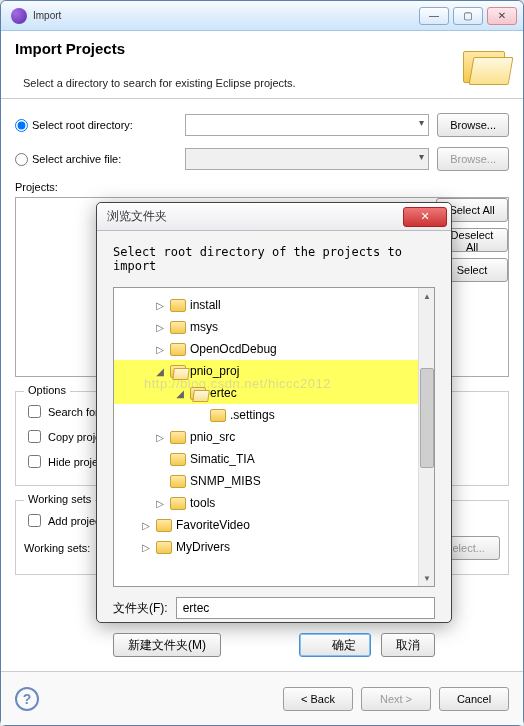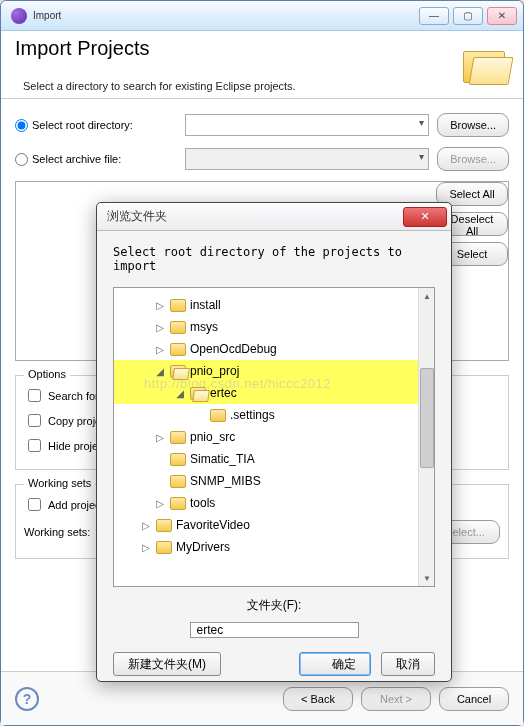--- a/index.html
+++ b/index.html
@@ -9,72 +9,72 @@
   .main-window { position: absolute; left: 0; top: 0; width: 524px; height: 726px; background: #fff; border: 1px solid #5a7fa8; border-radius: 6px; box-shadow: 0 0 6px rgba(0,0,0,0.15); }
   .titlebar { height: 30px; background: linear-gradient(#f9fcfe, #e2effd 45%, #cde6fb); border-bottom: 1px solid #a8c5e2; border-radius: 6px 6px 0 0; display: flex; align-items: center; padding: 0 6px 0 10px; }
   .titlebar .eclipse-icon { width: 16px; height: 16px; background: radial-gradient(circle at 30% 30%, #a56de4, #5b2aa7); border-radius: 50%; margin-right: 6px; }
   .titlebar .title { font-size: 10px; color: #333; }
   .titlebar .win-controls { margin-left: auto; display: flex; gap: 4px; }
   .winbtn { width: 30px; height: 18px; border: 1px solid #8fa9c7; border-radius: 3px; background: linear-gradient(#fcfdff, #d9eafc); display: flex; align-items: center; justify-content: center; font-size: 10px; color: #444; cursor: pointer; }
   .winbtn.close { background: linear-gradient(#fde8ec, #f5c6cf); border-color: #d88; }
   
   .banner { height: 68px; background: #fff; border-bottom: 1px solid #ccc; padding: 8px 14px; display: flex; align-items: center; }
   .banner .txt { flex: 1; }
-  .banner h2 { font-size: 20px; font-weight: normal; margin: 0 0 20px 0; }
+  .banner h2 { font-size: 15px; font-weight: bold; margin: 0 0 20px 0; }
   .banner p { font-size: 11px; margin: 0 0 0 8px; color: #222; }
   .banner .folder-big { width: 48px; height: 40px; position: relative; }
   .folder-big::before { content: ""; position: absolute; left: 2px; top: 6px; width: 40px; height: 30px; background: linear-gradient(#ffe9a5, #f5c94f); border: 1px solid #caa338; border-radius: 2px; }
   .folder-big::after { content: ""; position: absolute; left: 10px; top: 12px; width: 38px; height: 26px; background: linear-gradient(#fff8df, #fbe18e); border: 1px solid #caa338; border-radius: 2px; transform: skewX(-10deg); }
   
   .body-area { padding: 14px 14px 0 14px; font-size: 11px; }
   .radio-row { display: flex; align-items: center; margin-bottom: 10px; }
   .radio-row label { display: flex; gap: 4px; width: 170px; }
   .radio-row input[type=radio] { margin: 0; }
   .combo { flex: 1; height: 22px; border: 1px solid #aaa; background: #fff; margin-right: 8px; position: relative; }
   .combo.disabled { background: #f0f0f0; }
   .combo::after { content: "▾"; position: absolute; right: 4px; top: 2px; font-size: 10px; color: #555; }
-  .btn { height: 24px; padding: 0 12px; border: 1px solid #9c9c9c; background: linear-gradient(#fdfdfd, #e6e6e6); border-radius: 9px; font-size: 11px; cursor: pointer; min-width: 70px; }
+  .btn { height: 24px; padding: 0 12px; border: 1px solid #9c9c9c; background: linear-gradient(#fdfdfd, #e6e6e6); border-radius: 3px; font-size: 11px; cursor: pointer; min-width: 70px; }
   .btn:disabled, .btn.disabled { color: #999; }
   
   .projects-label { margin-top: 8px; }
   .projects-box { margin-top: 4px; border: 1px solid #aaa; height: 180px; display: flex; }
   .projects-list { flex: 1; background: #fff; }
   .projects-sidebtns { width: 80px; display: flex; flex-direction: column; gap: 6px; padding-left: 8px; }
   
   .options-group, .working-group { border: 1px solid #ccc; margin-top: 14px; padding: 10px 8px 8px 8px; position: relative; }
   .group-title { position: absolute; top: -8px; left: 8px; background: #fff; padding: 0 4px; font-size: 11px; }
   .chk-row { display: flex; align-items: center; gap: 4px; margin-bottom: 6px; }
   .working-row { display: flex; align-items: center; gap: 8px; margin-bottom: 6px; }
   .working-row .sel { flex: 1; height: 22px; border: 1px solid #ccc; background: #f5f5f5; color: #999; padding: 0 4px; display: flex; align-items: center; }
   
   .footer { position: absolute; bottom: 0; left: 0; right: 0; height: 54px; border-top: 1px solid #ccc; display: flex; align-items: center; padding: 0 14px; gap: 8px; background: #f9f9f9; }
   .help-icon { width: 24px; height: 24px; border-radius: 50%; border: 2px solid #6a8ac0; color: #6a8ac0; display: flex; align-items: center; justify-content: center; font-weight: bold; font-size: 14px; margin-right: auto; cursor: pointer; }
   
   
-  .modal { position: absolute; left: 96px; top: 202px; width: 356px; height: 480px; background: #f4f4f4; border: 1px solid #444; border-radius: 5px; box-shadow: 0 4px 20px rgba(0,0,0,0.35); z-index: 100; }
+  .modal { position: absolute; left: 96px; top: 202px; width: 356px; height: 421px; background: #f4f4f4; border: 1px solid #444; border-radius: 5px; box-shadow: 0 4px 20px rgba(0,0,0,0.35); z-index: 100; }
   .modal .titlebar { background: linear-gradient(#fdfdfe, #ececf0); border-radius: 5px 5px 0 0; height: 28px; padding: 0 4px 0 10px; border-bottom: 1px solid #bbb; }
   .modal .titlebar .title { font-size: 12px; }
   .modal .close-btn { margin-left: auto; width: 44px; height: 20px; background: linear-gradient(#e77,#c33); border: 1px solid #a22; border-radius: 3px; color: #fff; display: flex; align-items: center; justify-content: center; font-size: 11px; cursor: pointer; }
   .modal-body { padding: 14px 16px 10px 16px; font-size: 12px; }
   .modal-msg { font-size: 12px; margin-bottom: 14px; font-family: "SimSun", monospace; }
   .tree-box { border: 1px solid #999; background: #fff; height: 300px; overflow: hidden; position: relative; font-size: 12px; }
   .tree-scroll { position: absolute; right: 0; top: 0; bottom: 0; width: 16px; background: #f0f0f0; border-left: 1px solid #ddd; }
   .tree-scroll .thumb { position: absolute; top: 80px; width: 14px; left: 1px; height: 100px; background: #cfcfcf; border: 1px solid #aaa; border-radius: 2px; }
   .tree-scroll .arrow { position: absolute; width: 14px; height: 14px; left: 1px; display: flex; align-items: center; justify-content: center; font-size: 8px; color: #666; }
   .tree-scroll .arrow.up { top: 1px; }
   .tree-scroll .arrow.down { bottom: 1px; }
   .tree { padding: 6px 0; }
   .tree-item { display: flex; align-items: center; height: 22px; padding-left: var(--ind, 26px); gap: 4px; white-space: nowrap; }
   .expander { width: 12px; font-size: 10px; color: #666; display: inline-block; text-align: center; }
   .folder-icon { width: 16px; height: 13px; background: linear-gradient(#ffe9a5, #f5c94f); border: 1px solid #caa338; border-radius: 2px; position: relative; display: inline-block; }
   .folder-icon.open::after { content: ""; position: absolute; left: 2px; top: 2px; width: 14px; height: 10px; background: linear-gradient(#fff8df, #fbe18e); border: 1px solid #caa338; border-radius: 1px; transform: skewX(-8deg); }
   .tree-item.hl { background: #ffff60; }
   .watermark { position: absolute; top: 88px; left: 30px; font-size: 13px; color: rgba(190,190,190,0.55); pointer-events: none; letter-spacing: 0.5px; }
   
-  .path-row { display: flex; align-items: center; gap: 8px; margin-top: 10px; flex-direction: column; }
+  .path-row { display: flex; align-items: center; gap: 8px; margin-top: 10px; }
   .path-row label { font-size: 12px; font-family: "SimSun", sans-serif; }
   .path-input { flex: 1; height: 22px; border: 1px solid #999; background: #fff; padding: 0 6px; font-size: 12px; }
   
   .modal-footer { display: flex; gap: 10px; margin-top: 14px; align-items: center; }
   .btn2 { height: 24px; padding: 0 14px; border: 1px solid #8a8a8a; background: linear-gradient(#fdfdfd, #e6e6e6); border-radius: 3px; font-size: 12px; cursor: pointer; }
   .btn2.default { border: 1px solid #4a8fd8; box-shadow: 0 0 0 1px #84bef3 inset; padding-left: 32px; }
 </style>
 </head>
 <body>
 
@@ -108,20 +108,21 @@
     </div>
     <div class="radio-row">
       <label>
         <input type="radio" name="src" style="">
         <span>Select archive file:</span>
       </label>
       <div class="combo disabled"></div>
       <button class="btn disabled" disabled="">Browse...</button>
     </div>
 
+    <div class="projects-label">Projects:</div>
     <div class="projects-box">
       <div class="projects-list"></div>
       <div class="projects-sidebtns">
         <button class="btn">Select All</button>
         <button class="btn">Deselect All</button>
         <button class="btn">Select</button>
       </div>
     </div>
 
     <div class="options-group">

